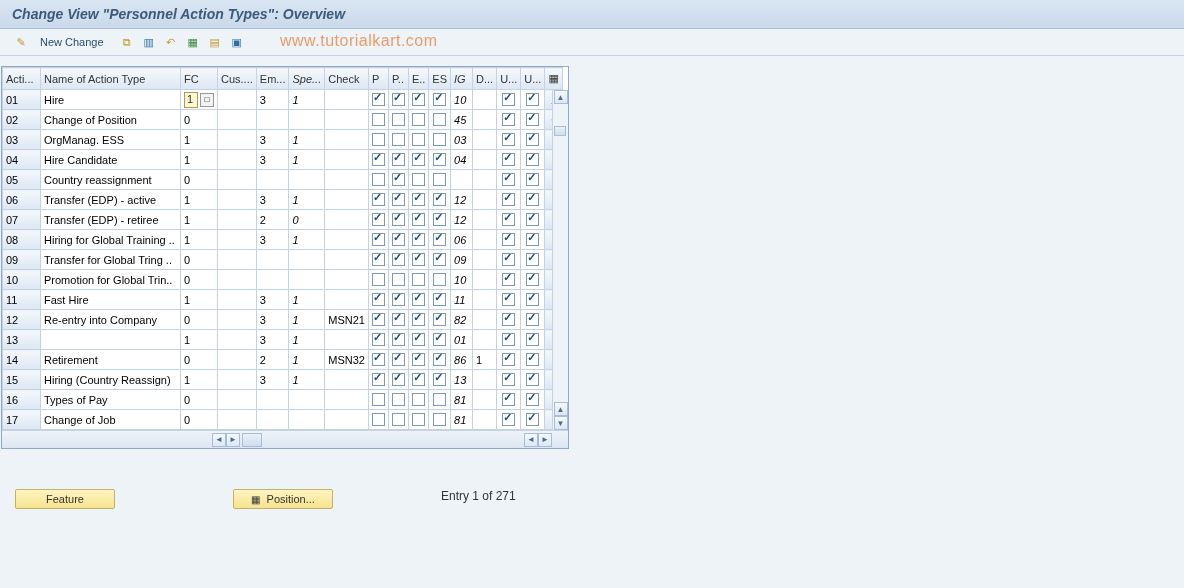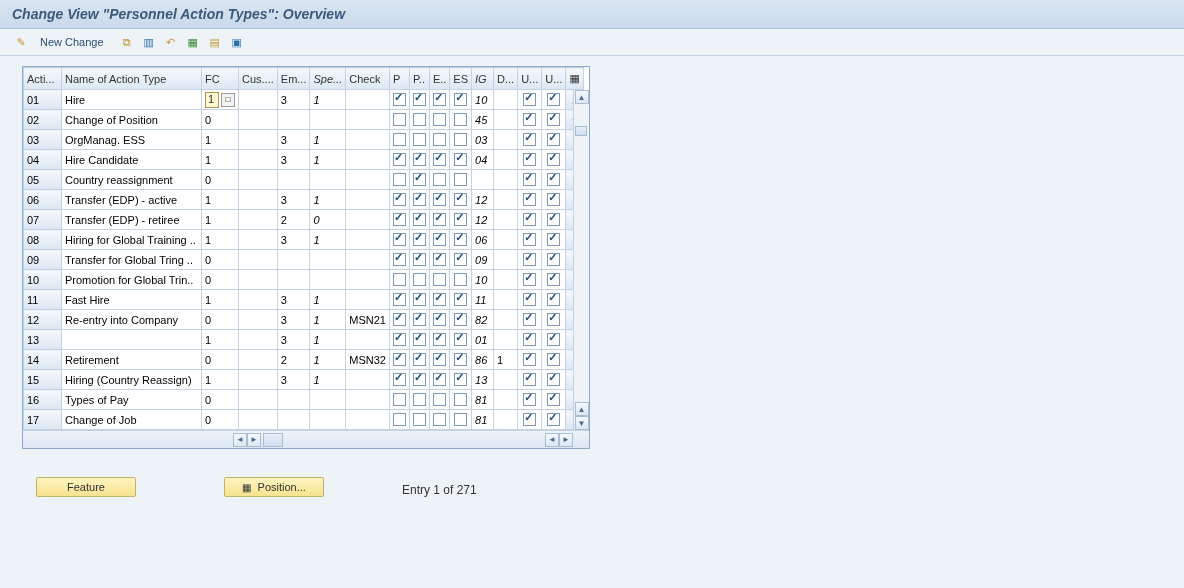--- a/index.html
+++ b/index.html
@@ -51,21 +51,21 @@
     .watermark {
       position: absolute;
       left: 280px;
       top: 3px;
       font-size: 16px;
       color: #e89c6a;
       font-weight: normal;
       letter-spacing: 0.5px;
     }
     .content-area {
-      padding: 10px 22px;
+      padding: 10px 1px;
     }
     .table-container {
       border: 1px solid #8fa9c9;
       background: #fff;
       width: 568px;
       position: relative;
     }
     .data-table {
       border-collapse: collapse;
       font-size: 11px;
@@ -166,23 +166,23 @@
     }
     .vscroll .track { flex:1; width:100%; position:relative;}
     .vscroll .thumb {
       position:absolute; top:22px; left:1px;
       width:12px;height:10px;
       background:linear-gradient(#e8f0f9,#cfdef0);
       border:1px solid #a9bdd4;
     }
     .bottom-bar {
       display:flex;
-      align-items:flex-end;
-      gap: 18px;
-      margin-top: 28px;
+      align-items:flex-start;
+      gap: 48px;
+      margin-top: 40px;
       padding-left: 14px;
     }
     .btn {
       height: 20px;
       min-width: 100px;
       padding: 0 14px;
       background: linear-gradient(#fff4c2,#f6e38e);
       border: 1px solid #c0b267;
       border-radius: 2px;
       font-size: 11px;
@@ -202,20 +202,21 @@
 
 <div class="toolbar">
   <span class="toolbar-icon" style="color:#c79a2e;">✎</span>
   <span class="new-entries">New Change</span>
   <span class="toolbar-icon" style="color:#c79a2e;">⧉</span>
   <span class="toolbar-icon" style="color:#2c6fa8;">▥</span>
   <span class="toolbar-icon" style="color:#c79a2e;">↶</span>
   <span class="toolbar-icon" style="color:#3a8a3a;">▦</span>
   <span class="toolbar-icon" style="color:#c79a2e;">▤</span>
   <span class="toolbar-icon" style="color:#2c6fa8;">▣</span>
+  <span class="watermark">www.tutorialkart.com</span>
 </div>
 
 <div class="content-area">
   <div class="table-container">
     <table class="data-table">
       <thead>
         <tr>
           <th class="w-acti">Acti...</th>
           <th class="w-name">Name of Action Type</th>
           <th class="w-fc">FC</th>

